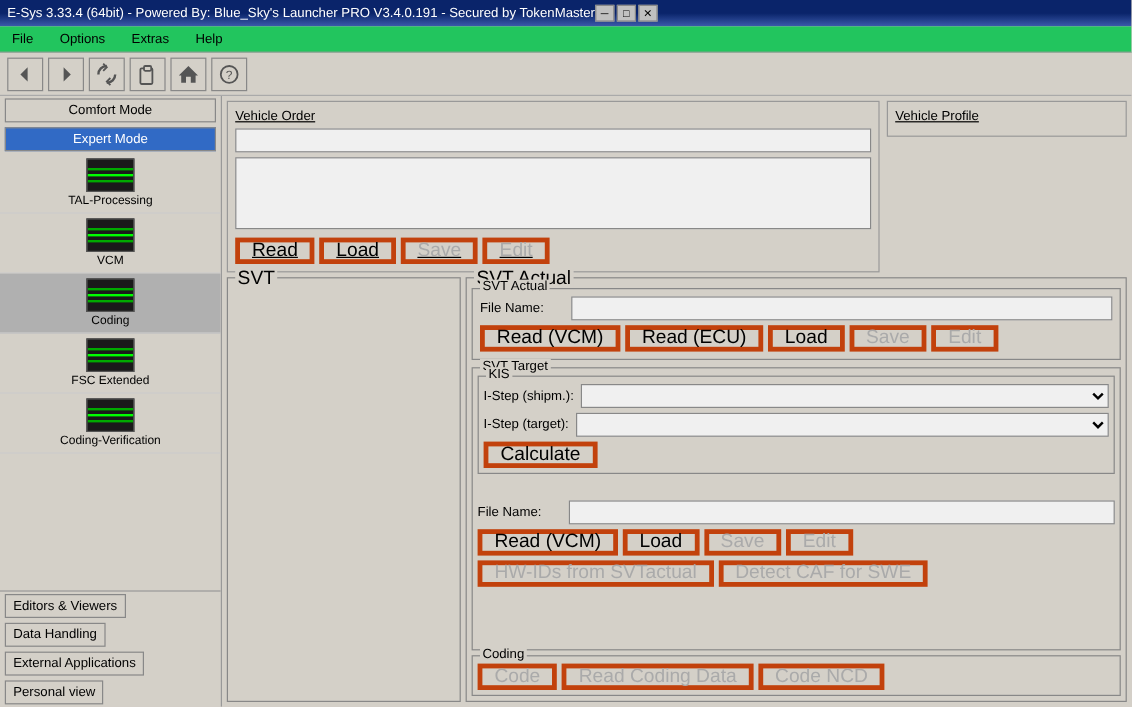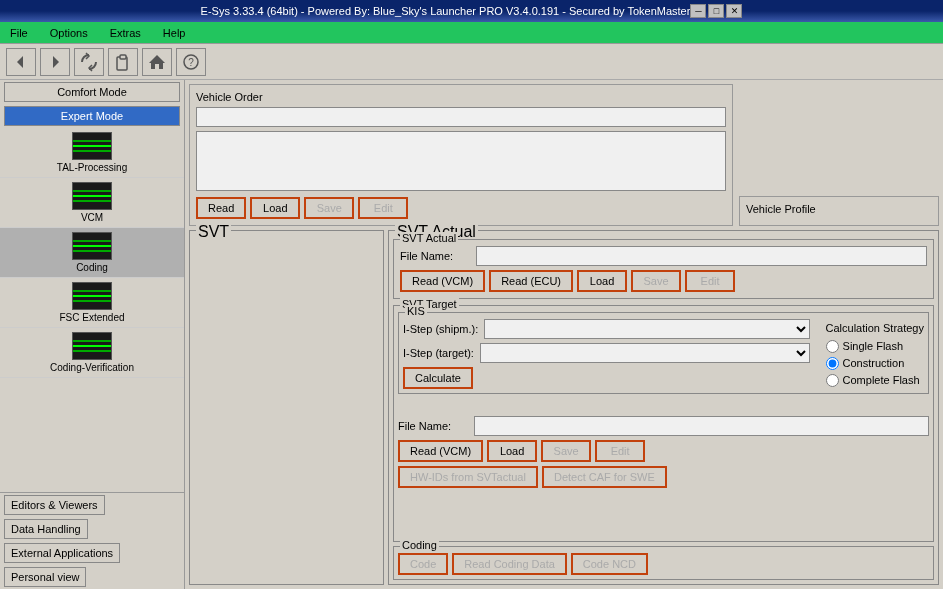--- a/index.html
+++ b/index.html
@@ -12,21 +12,21 @@
       overflow: hidden;
     }
 
     
     .title-bar {
       background: linear-gradient(to bottom, #0a246a, #0a246a 50%, #3b5aab);
       color: white;
       height: 22px;
       display: flex;
       align-items: center;
-      justify-content: center;
+      justify-content: flex-start;
       padding: 0 6px;
       font-size: 11px;
     }
     .title-bar-controls {
       display: flex;
       gap: 2px;
     }
     .title-bar-btn {
       width: 16px;
       height: 14px;
@@ -173,21 +173,22 @@
       display: flex;
       flex-direction: column;
       gap: 4px;
       overflow: hidden;
     }
 
     
     .vehicle-order-row {
       display: flex;
       gap: 6px;
-      align-items: flex-end;
+      align-items: flex-start;
+      text-decoration: underline;
     }
     .vo-section {
       background: #d4d0c8;
       border: 1px solid #999;
       padding: 6px;
       flex: 1;
     }
     .vo-label {
       font-size: 11px;
       margin-bottom: 4px;
@@ -208,23 +209,23 @@
       font-size: 11px;
     }
     .vo-buttons {
       display: flex;
       gap: 4px;
     }
     .btn {
       height: 22px;
       padding: 0 10px;
       background: #d4d0c8;
-      border: 2px solid #c2410c;
-      cursor: pointer;
-      font-size: 11px;
+      border: 4px solid #c2410c;
+      cursor: pointer;
+      font-size: 16px;
       display: flex;
       align-items: center;
       justify-content: center;
       min-width: 50px;
     }
     .btn:disabled { color: #aaa; cursor: default; }
 
     .vehicle-profile-section {
       width: 200px;
       background: #d4d0c8;
@@ -519,35 +520,20 @@
                 <div class="field-row">
                   <span class="field-label">I-Step (target):</span>
                   <select class="select-input">
                     <option value=""></option>
                   </select>
                 </div>
                 <div>
                   <button class="btn">Calculate</button>
                 </div>
               </div>
-              <div class="calc-strategy">
-                <span class="calc-strategy-title">Calculation Strategy</span>
-                <label class="radio-row">
-                  <input type="radio" name="calcStrategy" style="">
-                  <span>Single Flash</span>
-                </label>
-                <label class="radio-row">
-                  <input type="radio" name="calcStrategy" checked="" style="">
-                  <span>Construction</span>
-                </label>
-                <label class="radio-row">
-                  <input type="radio" name="calcStrategy" style="">
-                  <span>Complete Flash</span>
-                </label>
-              </div>
             </div>
           </div>
 
           <div class="field-row">
             <span class="field-label">File Name:</span>
             <input type="text" class="field-input" style="">
           </div>
           <div class="btn-row">
             <button class="btn">Read (VCM)</button>
             <button class="btn">Load</button>

